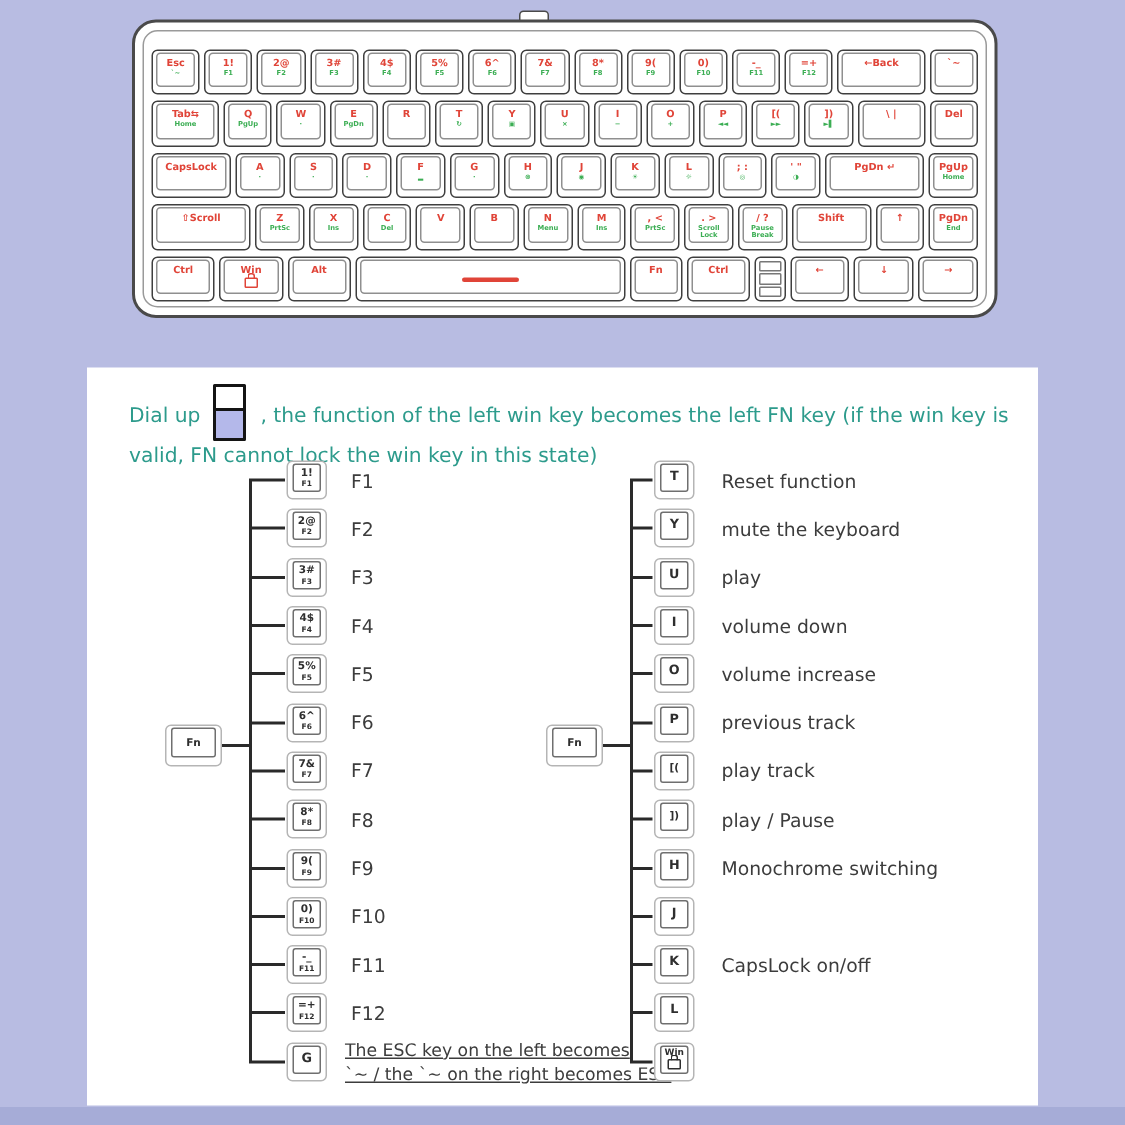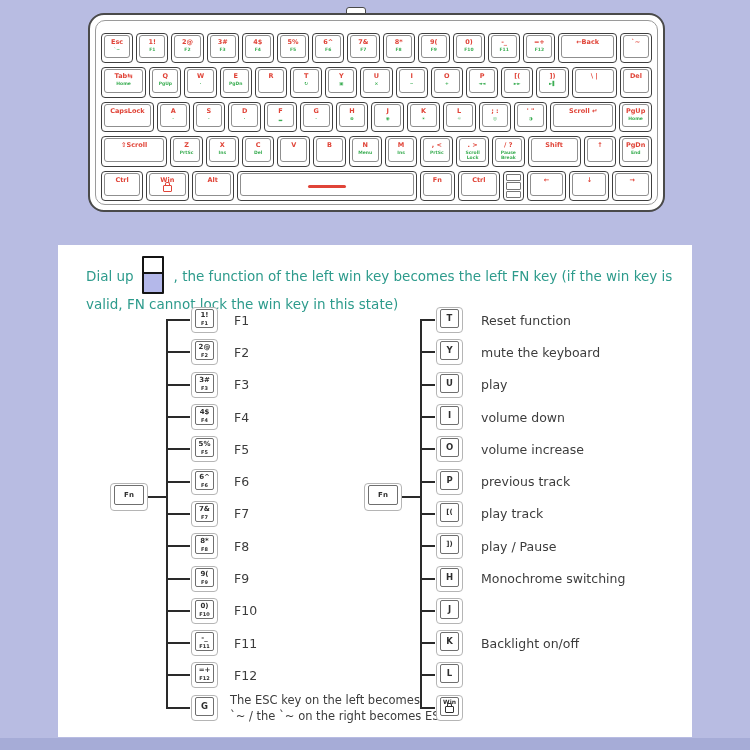--- a/index.html
+++ b/index.html
@@ -57,21 +57,21 @@
   .cap-top{position:absolute;top:1px;left:3px;right:3px;height:17px;
     border:1.3px solid #6f6f6f;border-radius:2px;background:#fff;
     display:flex;flex-direction:column;align-items:center;justify-content:center;}
   .cap-main{font-size:8.5px;font-weight:bold;color:#2e2e2e;line-height:9px;white-space:nowrap;}
   .cap-main.sm{font-size:7px;}
   .cap-main.winsize{font-size:6px;line-height:6px;}
   .cap-sub{font-size:5px;color:#2e2e2e;line-height:6px;font-weight:bold;}
   .map-keycap .lock-glyph{margin-top:1px;color:#2e2e2e;}
   .map-label{margin-left:16px;font-size:12.5px;color:#3c3c3c;white-space:nowrap;}
   .map.right .map-label{margin-left:18px;}
-  .map-label.two-line{font-size:11.5px;line-height:16px;margin-left:12px;}
+  .map-label.two-line{font-size:11.5px;line-height:16px;margin-left:12px;text-decoration:underline;}
   .fn-keycap{position:absolute;left:-56px;top:179px;width:38px;height:28px;
     border:1px solid #b5b5b5;border-radius:4px;background:#fff;box-sizing:border-box;}
   .fn-keycap .cap-top{height:18px;}
   .fn-line{position:absolute;left:-18px;top:192px;width:18px;height:2px;background:#2a2a2a;}
 
   .bottom-strip{position:absolute;left:0;bottom:0;width:100%;height:12px;background:#a6acd7;}
 </style>
 </head>
 <body>
 
@@ -325,21 +325,21 @@
             </div>
           </div>
           <div class="kb-key" style="--u: 1;">
             <div class="kb-key-top">
               <div class="kmain">' "</div>
               <div class="ksub">◑</div>
             </div>
           </div>
           <div class="kb-key" style="--u: 2.25;">
             <div class="kb-key-top">
-              <div class="kmain">Scroll ↵</div>
+              <div class="kmain">PgDn ↵</div>
             </div>
           </div>
           <div class="kb-key" style="--u: 1;">
             <div class="kb-key-top">
               <div class="kmain">PgUp</div>
               <div class="ksub">Home</div>
             </div>
           </div>
         </div>
         <div class="kb-row">
@@ -717,21 +717,21 @@
             </span>
           </span>
         </div>
         <div class="map-row">
           <span class="map-tick"></span>
           <span class="map-keycap">
             <span class="cap-top">
               <span class="cap-main">K</span>
             </span>
           </span>
-          <span class="map-label">Backlight on/off</span>
+          <span class="map-label">CapsLock on/off</span>
         </div>
         <div class="map-row">
           <span class="map-tick"></span>
           <span class="map-keycap">
             <span class="cap-top">
               <span class="cap-main">L</span>
             </span>
           </span>
           <span class="map-label"></span>
         </div>

